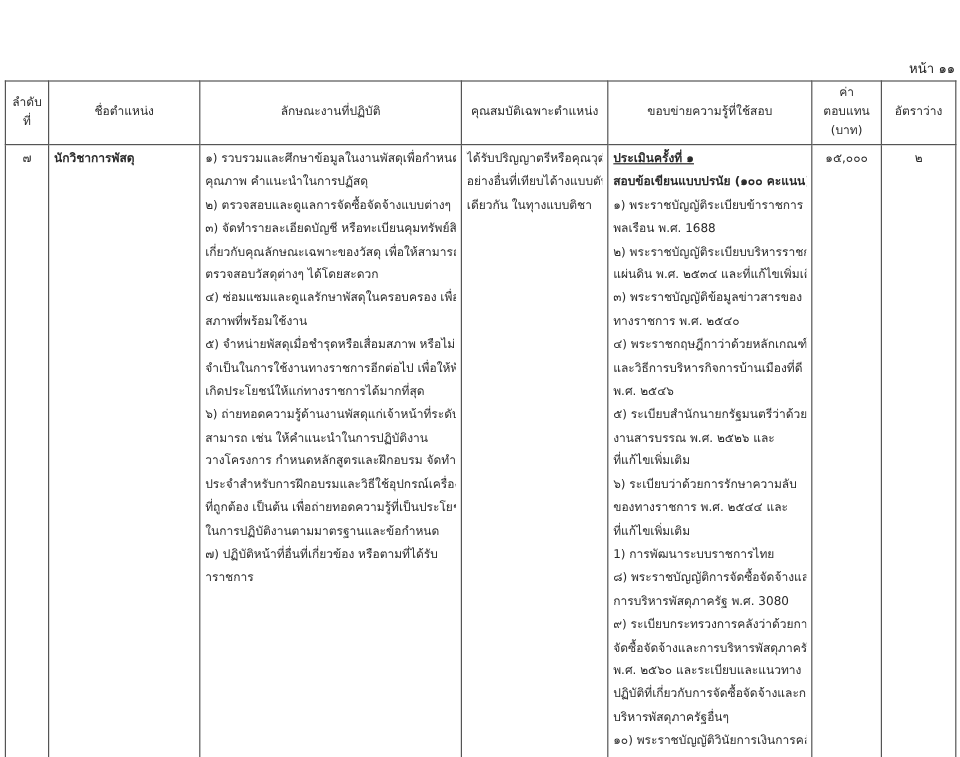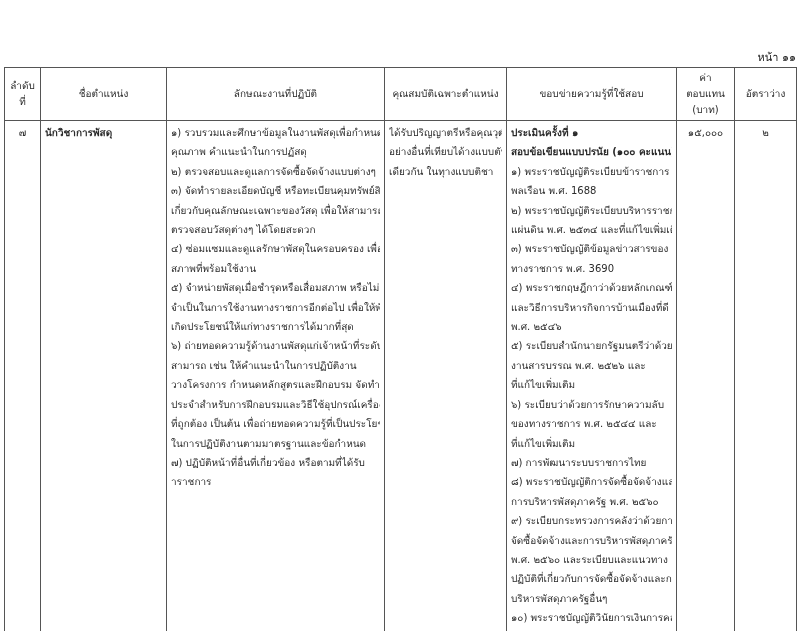--- a/index.html
+++ b/index.html
@@ -23,21 +23,21 @@
   }
   table.doc th {
     font-weight: normal; text-align: center; vertical-align: middle;
     line-height: 16px; height: 36px; padding: 2px 3px;
   }
   table.doc td { padding-top: 2px; }
   .c-no { text-align: center; }
   .c-title { font-weight: bold; }
   .c-center { text-align: center; }
   .line { display: block; white-space: nowrap; overflow: hidden; }
-  .heading-u { font-weight: bold; }
+  .heading-u { font-weight: bold; text-decoration: underline; }
   .heading-b { font-weight: bold; }
 </style>
 </head>
 <body>
 
 <div class="page-number">หน้า ๑๑</div>
 
 <table class="doc">
   <colgroup>
     <col style="width:36px">
@@ -90,33 +90,33 @@
         <span class="line">เดียวกัน ในทุางแบบติชา</span>
       </td>
       <td>
         <span class="line heading-u">ประเมินครั้งที่ ๑</span>
         <span class="line heading-b">สอบข้อเขียนแบบปรนัย (๑๐๐ คะแนน)</span>
         <span class="line">๑) พระราชบัญญัติระเบียบข้าราชการ</span>
         <span class="line">พลเรือน พ.ศ. 1688</span>
         <span class="line">๒) พระราชบัญญัติระเบียบบริหารราชการ</span>
         <span class="line">แผ่นดิน พ.ศ. ๒๕๓๔ และที่แก้ไขเพิ่มเติม</span>
         <span class="line">๓) พระราชบัญญัติข้อมูลข่าวสารของ</span>
-        <span class="line">ทางราชการ พ.ศ. 3690</span>
+        <span class="line">ทางราชการ พ.ศ. ๒๕๔๐</span>
         <span class="line">๔) พระราชกฤษฎีกาว่าด้วยหลักเกณฑ์</span>
         <span class="line">และวิธีการบริหารกิจการบ้านเมืองที่ดี</span>
         <span class="line">พ.ศ. ๒๕๔๖</span>
         <span class="line">๕) ระเบียบสำนักนายกรัฐมนตรีว่าด้วย</span>
         <span class="line">งานสารบรรณ พ.ศ. ๒๕๒๖ และ</span>
         <span class="line">ที่แก้ไขเพิ่มเติม</span>
         <span class="line">๖) ระเบียบว่าด้วยการรักษาความลับ</span>
         <span class="line">ของทางราชการ พ.ศ. ๒๕๔๔ และ</span>
         <span class="line">ที่แก้ไขเพิ่มเติม</span>
-        <span class="line">๗) การพัฒนาระบบราชการไทย</span>
+        <span class="line">1) การพัฒนาระบบราชการไทย</span>
         <span class="line">๘) พระราชบัญญัติการจัดซื้อจัดจ้างและ</span>
-        <span class="line">การบริหารพัสดุภาครัฐ พ.ศ. ๒๕๖๐</span>
+        <span class="line">การบริหารพัสดุภาครัฐ พ.ศ. 3080</span>
         <span class="line">๙) ระเบียบกระทรวงการคลังว่าด้วยการ</span>
         <span class="line">จัดซื้อจัดจ้างและการบริหารพัสดุภาครัฐ</span>
         <span class="line">พ.ศ. ๒๕๖๐ และระเบียบและแนวทาง</span>
         <span class="line">ปฏิบัติที่เกี่ยวกับการจัดซื้อจัดจ้างและการ</span>
         <span class="line">บริหารพัสดุภาครัฐอื่นๆ</span>
         <span class="line">๑๐) พระราชบัญญัติวินัยการเงินการคลัง</span>
         <span class="line">ของรัฐ พ.ศ. ๒๕๖๑</span>
       </td>
       <td class="c-center">๑๕,๐๐๐</td>
       <td class="c-center">๒</td>

